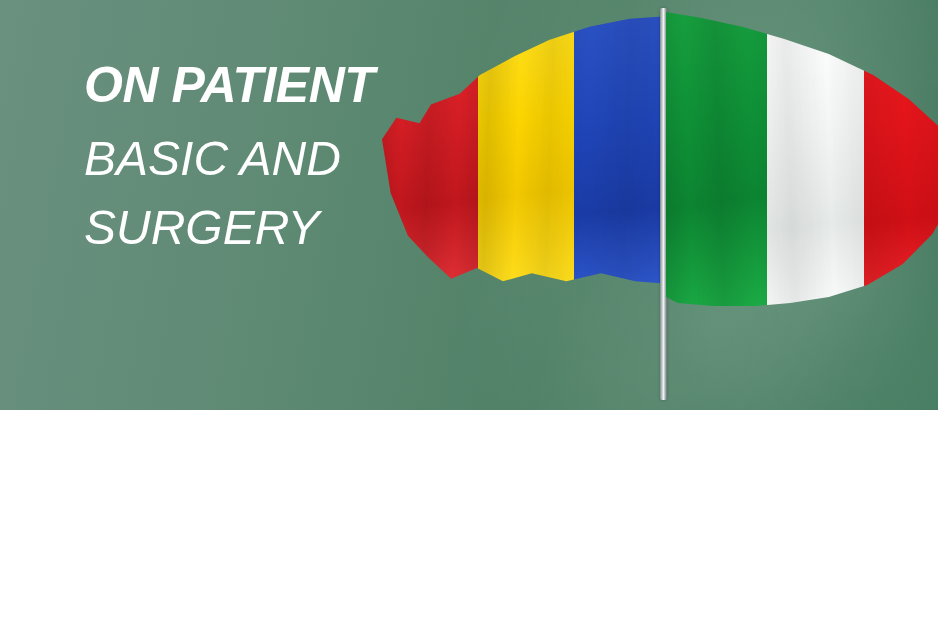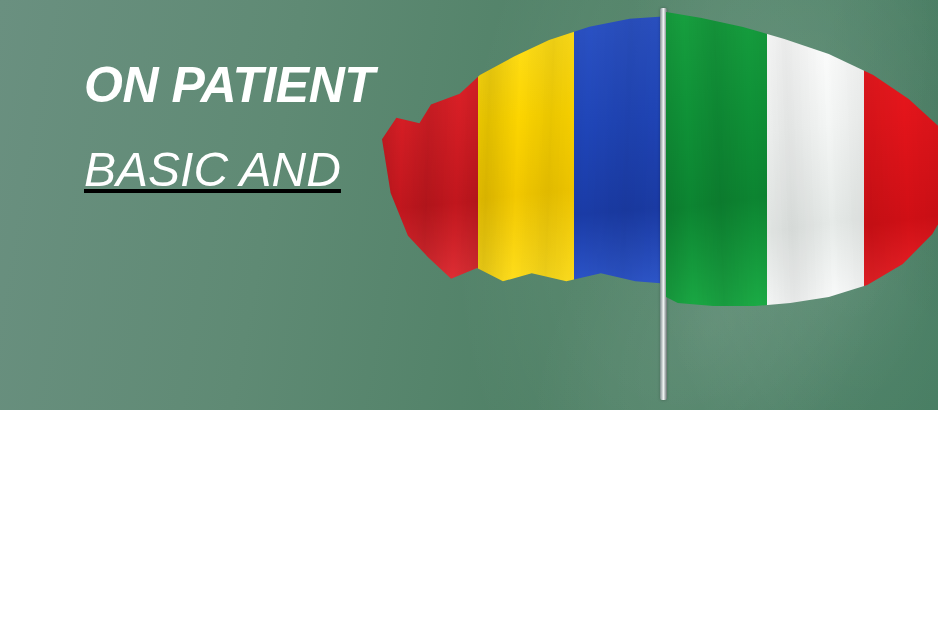--- a/index.html
+++ b/index.html
@@ -179,21 +179,21 @@
   }
   .headline .line-sub {
     font-size: 48px;
     font-weight: 400;
     font-style: italic;
     color: #ffffff;
     letter-spacing: 0px;
     line-height: 1.44;
     white-space: nowrap;
   }
-  .headline .sub-block { margin-top: 23px; text-decoration: underline; }
+  .headline .sub-block { margin-top: 12px; }
 
   
   .infobar {
     position: absolute;
     left: 0;
     top: 410px;
     width: 938px;
     height: 215px;
     background: #ffffff;
   }
@@ -227,20 +227,21 @@
         <div class="band it-red"></div>
         <div class="folds"></div>
       </div>
 
     </div>
 
     <div class="headline">
       <div class="line-main">ON PATIENT</div>
       <div class="sub-block">
         <div class="line-sub">BASIC AND</div>
+        <div class="line-sub">SURGERY</div>
       </div>
     </div>
 
   </div>
 
   <div class="infobar">
 
     
     
 

